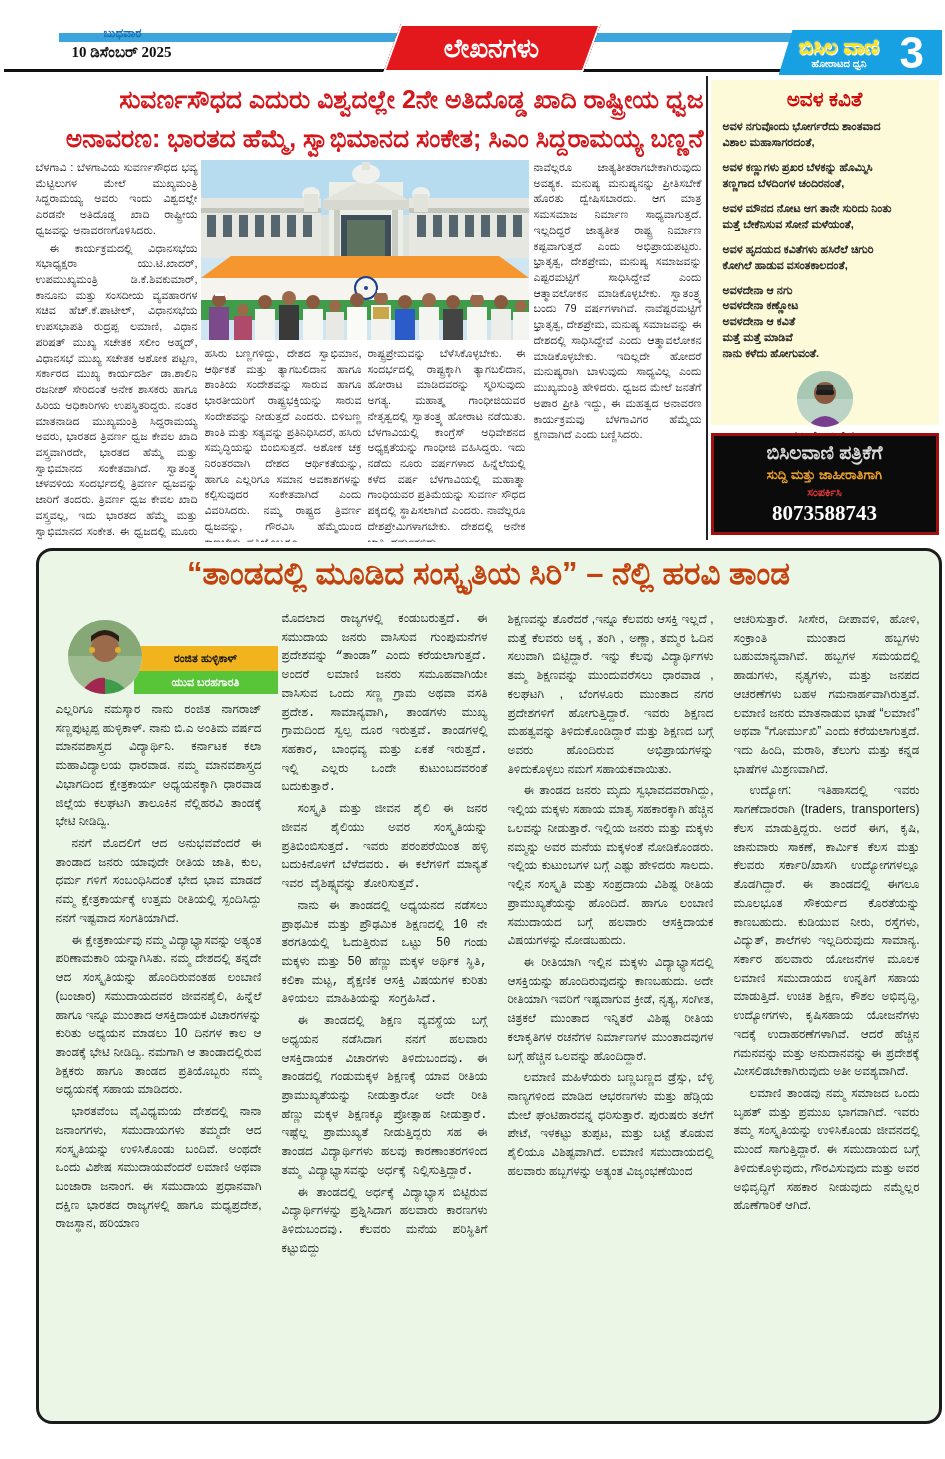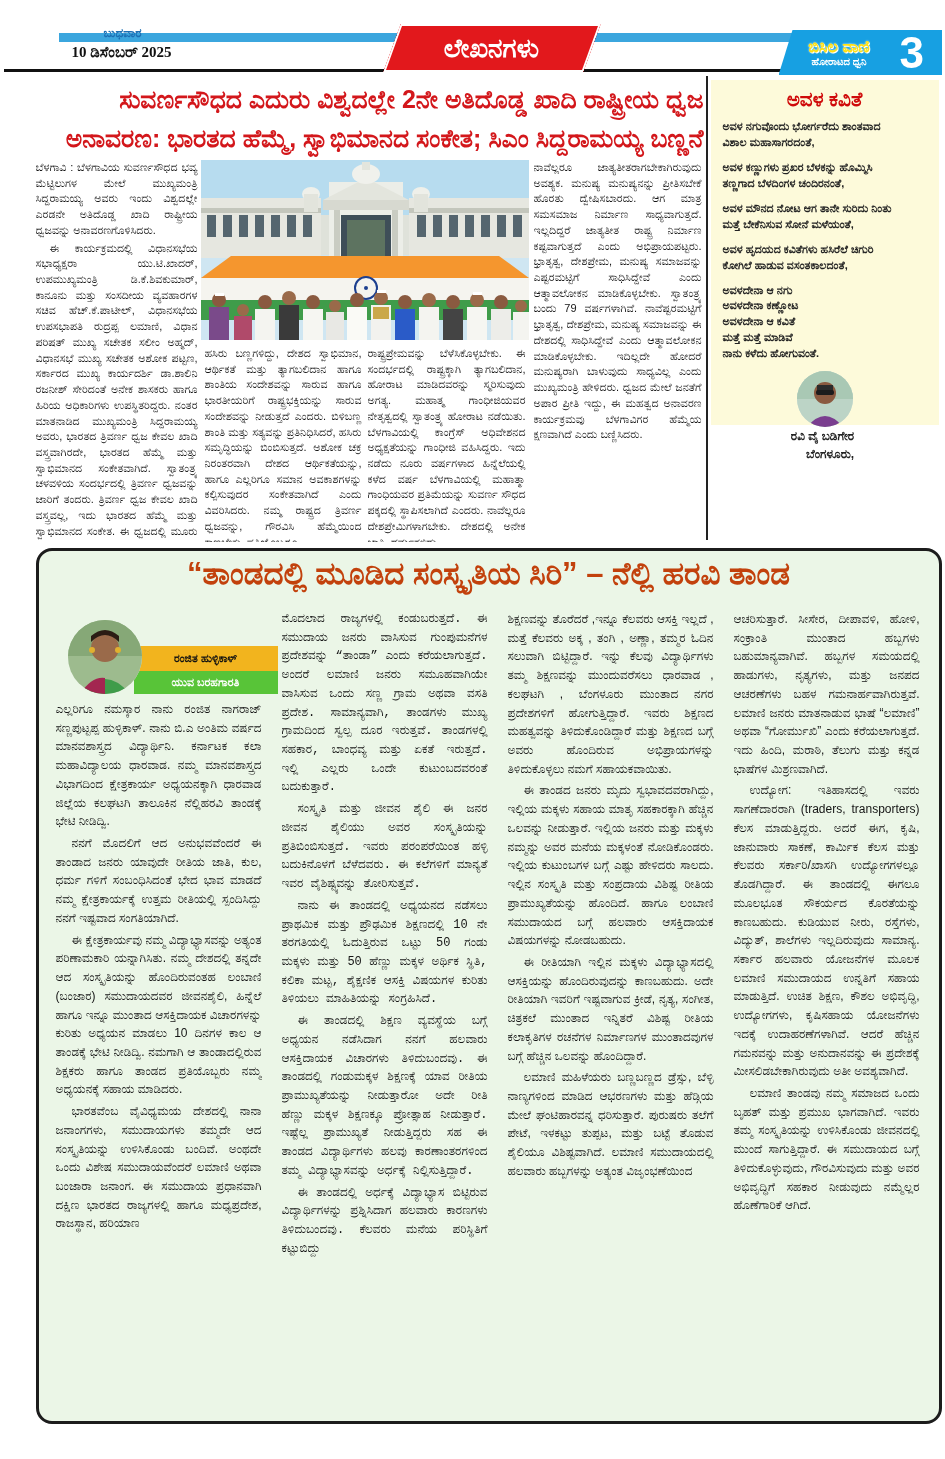--- a/index.html
+++ b/index.html
@@ -11,21 +11,21 @@
   .blue-band{left:55px;top:33px;width:885px;height:9px;background:#3ba6de;}
   .black-rule{left:0;top:69px;width:945px;height:3px;background:#111;}
   .day{left:100px;top:26px;font-size:12px;font-weight:bold;color:#1b6fb4;}
   .date{left:68px;top:44px;font-size:15px;font-weight:bold;color:#111;font-family:"Liberation Serif",serif;}
   .section-banner{left:388px;top:24px;width:200px;height:48px;background:#e2181c;transform:skewX(-20deg);
                   box-shadow:0 0 0 2px #fff inset;display:flex;align-items:center;justify-content:center;}
   .section-banner span{transform:skewX(20deg);color:#fff;font-weight:bold;font-size:26px;white-space:nowrap;}
   .masthead{left:775px;top:30px;width:165px;height:45px;background:#17a0e2;
             clip-path:polygon(14px 0,100% 0,100% 100%,0 100%);display:flex;align-items:center;}
   .masthead .mh-text{flex:1;text-align:center;line-height:1;}
-  .mh-title{font-size:16px;font-weight:bold;color:#ffe013;text-shadow:0 0 2px #fff,1px 1px 0 #fff;white-space:nowrap;}
+  .mh-title{font-size:21px;font-weight:bold;color:#ffe013;text-shadow:0 0 2px #fff,1px 1px 0 #fff;white-space:nowrap;}
   .mh-tag{font-size:10px;color:#ffffff;font-weight:bold;margin-top:2px;}
   .mh-num{width:40px;font-size:44px;font-weight:bold;color:#ffffff;line-height:1;margin-right:4px;}
 
   
   .headline1{left:12px;top:80px;width:688px;text-align:right;color:#d3171b;font-weight:bold;
              font-size:25px;line-height:1.55;}
   .vdivider{left:702px;top:76px;width:2px;height:464px;background:#222;}
   .body-col{font-size:11px;line-height:1.43;text-align:justify;color:#151515;overflow:hidden;}
   .body-col p{margin:0 0 2px 0;}
   .body-col p.ind{text-indent:14px;}
@@ -247,20 +247,26 @@
           <path d="M10 56 Q28 34 46 56 Z" fill="#7a3e8f"></path>
         </svg>
       </div>
       <div class="poem-author">
         <div>ರವಿ ವೈ ಬಡಿಗೇರ</div>
         <div>ಬೆಂಗಳೂರು,</div>
       </div>
     </div>
   </div>
 
+  <div class="abs contact-box">
+    <div class="ct1">ಬಿಸಿಲವಾಣಿ ಪತ್ರಿಕೆಗೆ</div>
+    <div class="ct2">ಸುದ್ದಿ ಮತ್ತು ಜಾಹೀರಾತಿಗಾಗಿ</div>
+    <div class="ct3">ಸಂಪರ್ಕಿಸಿ</div>
+    <div class="ct4">8073588743</div>
+  </div>
 
   <div class="abs green-box"></div>
   <div class="abs headline2">“ತಾಂಡದಲ್ಲಿ ಮೂಡಿದ ಸಂಸ್ಕೃತಿಯ ಸಿರಿ” – ನೆಲ್ಲಿ ಹರವಿ ತಾಂಡ</div>
 
   <div class="abs author-card">
     <div class="author-avatar">
       <svg width="74" height="74" viewBox="0 0 74 74">
         <rect width="74" height="74" fill="#9dbb8e"></rect>
         <rect x="0" y="0" width="74" height="36" fill="#86a877"></rect>
         <circle cx="37" cy="28" r="14" fill="#9a6a4a"></circle>

